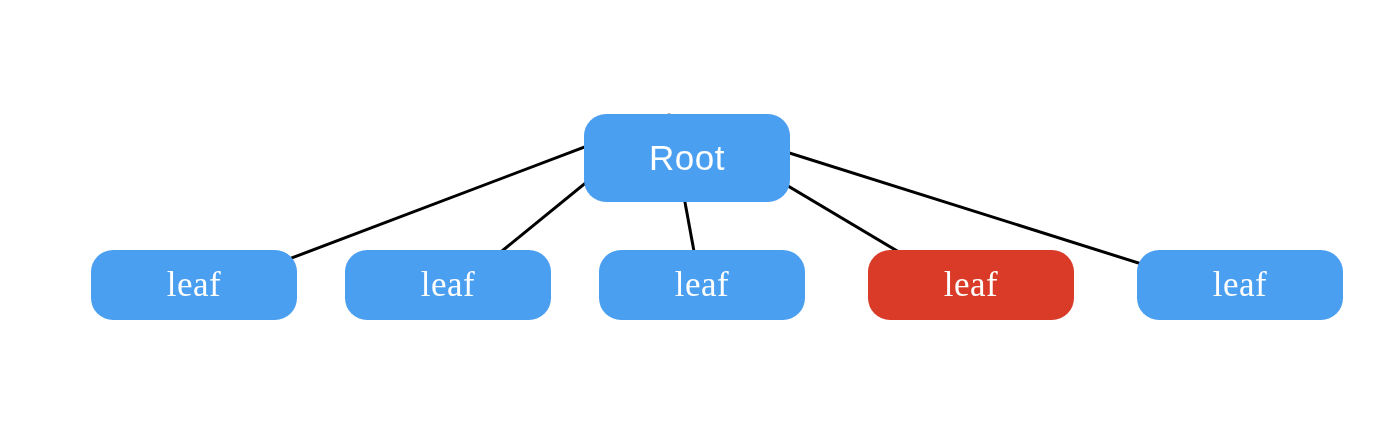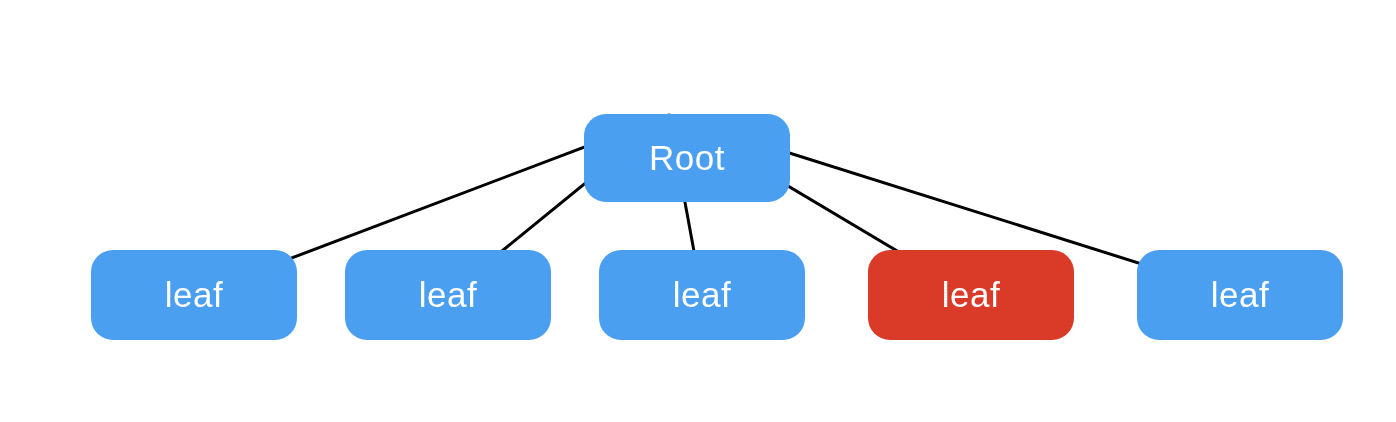--- a/index.html
+++ b/index.html
@@ -36,21 +36,22 @@
     box-sizing: border-box;
   }
   .node-root {
     left: 584px;
     top: 71px;
     height: 88px;
     margin-top: 43px;
   }
   .node-leaf {
     top: 250px;
-    height: 90px;
+    height: 70px;
+    font-family: Liberation Serif, serif;
   }
   .leaf-0 { left: 91px; }
   .leaf-1 { left: 345px; }
   .leaf-2 { left: 599px; }
   .leaf-3 { left: 868px; }
   .leaf-4 { left: 1137px; }
 </style>
 </head>
 <body>
 

